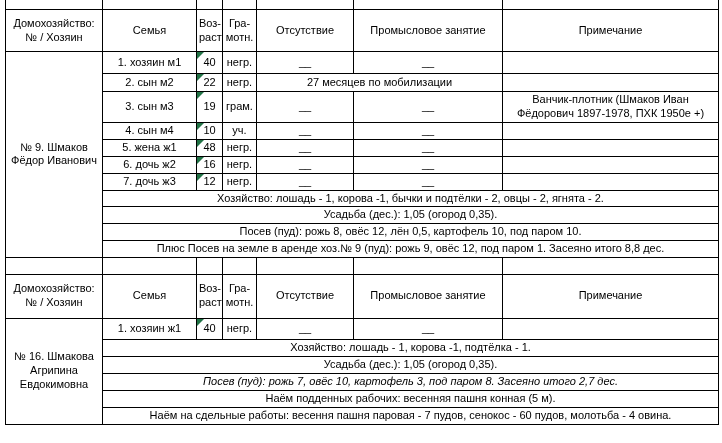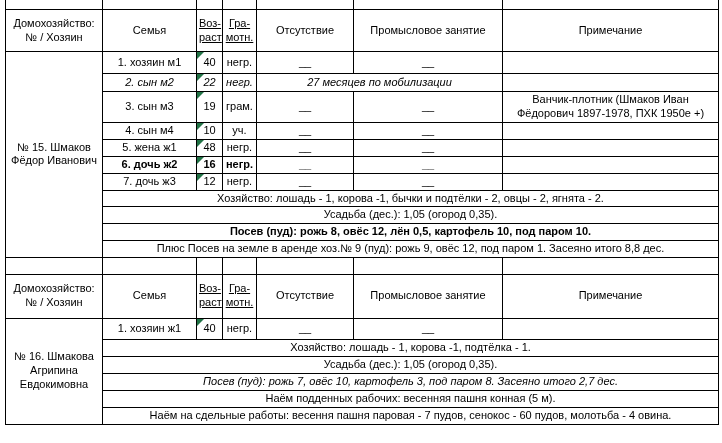--- a/index.html
+++ b/index.html
@@ -11,21 +11,21 @@
   table{border-collapse:collapse;table-layout:fixed;width:713px;}
   
   table.grid{border:1px solid #000;}
   table.grid td{
     border:1px solid #000;
     font-size:11px;line-height:1.25;
     text-align:center;vertical-align:middle;
     padding:1px 2px;overflow:hidden;
   }
   td.hdr{font-size:11px;}
-  td.tight{padding:1px 0;text-decoration:underline;}
+  td.tight{padding:1px 0;}
   td.owner{padding:1px 3px;}
   td.summary{text-align:left;padding:1px 3px;white-space:nowrap;}
   td.note{padding:1px 4px;}
   td.age{position:relative;}
   .tri{
     position:absolute;top:0;left:0;width:0;height:0;
     border-top:7px solid #217346;border-right:7px solid transparent;
   }
   
   table.strip td{
@@ -74,29 +74,29 @@
         <tr style="height: 42px;">
           <td class="hdr">Домохозяйство: № / Хозяин</td>
           <td class="hdr">Семья</td>
           <td class="hdr tight">Воз-раст</td>
           <td class="hdr tight">Гра-мотн.</td>
           <td class="hdr">Отсутствие</td>
           <td class="hdr">Промысловое занятие</td>
           <td class="hdr">Примечание</td>
         </tr>
         <tr style="height: 22px;">
-          <td class="owner" rowspan="11">№ 15. Шмаков Фёдор Иванович</td>
+          <td class="owner" rowspan="11">№ 9. Шмаков Фёдор Иванович</td>
           <td>1. хозяин м1</td>
           <td class="age"><span class="tri"></span><span>40</span></td>
           <td>негр.</td>
           <td>__</td>
           <td>__</td>
           <td class="note"></td>
         </tr>
-        <tr style="height: 18px; font-style: italic;">
+        <tr style="height: 18px;">
           <td>2. сын м2</td>
           <td class="age"><span class="tri"></span><span>22</span></td>
           <td>негр.</td>
           <td colspan="2">27 месяцев по мобилизации</td>
           <td class="note"></td>
         </tr>
         <tr style="height: 28px;">
           <td>3. сын м3</td>
           <td class="age"><span class="tri"></span><span>19</span></td>
           <td>грам.</td>
@@ -113,21 +113,21 @@
           <td class="note"></td>
         </tr>
         <tr style="height: 17px;">
           <td>5. жена ж1</td>
           <td class="age"><span class="tri"></span><span>48</span></td>
           <td>негр.</td>
           <td>__</td>
           <td>__</td>
           <td class="note"></td>
         </tr>
-        <tr style="height: 17px; font-weight: bold;">
+        <tr style="height: 17px;">
           <td>6. дочь ж2</td>
           <td class="age"><span class="tri"></span><span>16</span></td>
           <td>негр.</td>
           <td>__</td>
           <td>__</td>
           <td class="note"></td>
         </tr>
         <tr style="height: 17px;">
           <td>7. дочь ж3</td>
           <td class="age"><span class="tri"></span><span>12</span></td>
@@ -135,21 +135,21 @@
           <td>__</td>
           <td>__</td>
           <td class="note"></td>
         </tr>
         <tr style="height: 15px;">
           <td class="summary" colspan="6">Хозяйство: лошадь - 1, корова -1, бычки и подтёлки - 2, овцы - 2, ягнята - 2.</td>
         </tr>
         <tr style="height: 15px;">
           <td class="summary" colspan="6">Усадьба (дес.): 1,05 (огород 0,35).</td>
         </tr>
-        <tr style="height: 15px; font-weight: bold;">
+        <tr style="height: 15px;">
           <td class="summary" colspan="6">Посев (пуд): рожь 8, овёс 12, лён 0,5, картофель 10, под паром 10.</td>
         </tr>
         <tr style="height: 15px;">
           <td class="summary" colspan="6">Плюс Посев на земле в аренде хоз.№ 9 (пуд): рожь 9, овёс 12, под паром 1. Засеяно итого 8,8 дес.</td>
         </tr>
       </tbody>
     </table>
     <table class="strip">
       <colgroup>
         <col style="width: 97px;">

